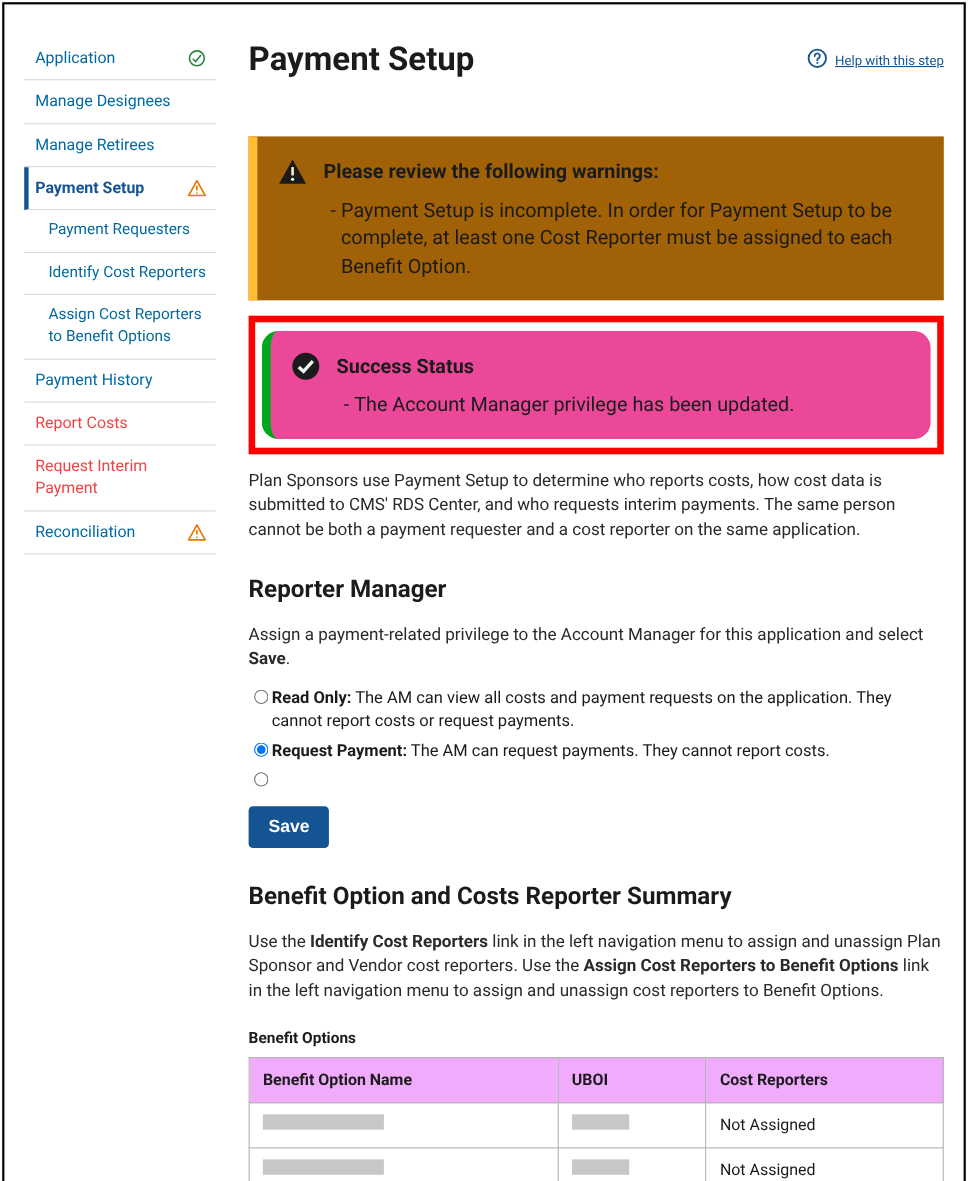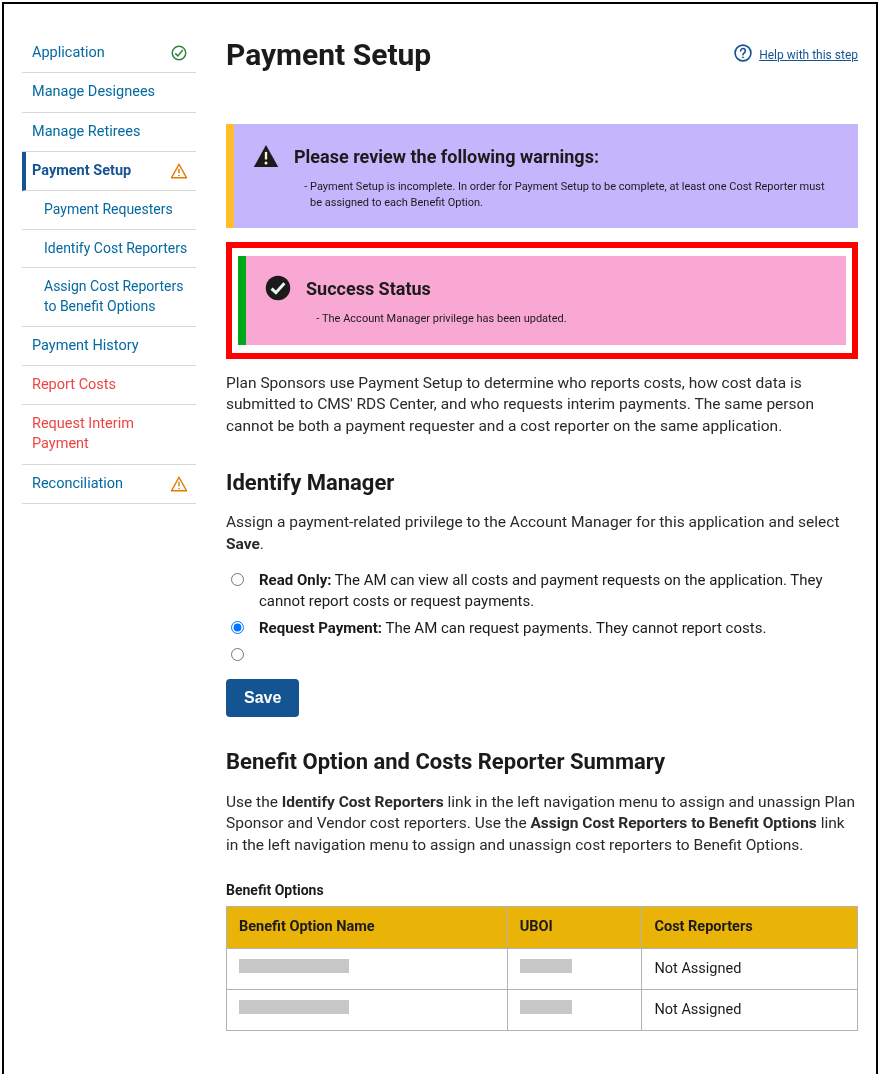--- a/index.html
+++ b/index.html
@@ -77,50 +77,51 @@
   }
   .alert {
     border-left: 8px solid;
     padding: 18px 22px 18px 18px;
     margin-bottom: 14px;
     display: flex;
     gap: 14px;
     align-items: flex-start;
   }
   .alert.warning {
-    background: #c4b5fd;
+    background: #a16207;
     border-left-color: #ffbe2e;
   }
   .alert.success {
-    background: #f9a8d4;
+    background: #ec4899;
     border-left-color: #00a91c;
+    border-radius: 15px;
   }
   .alert-body .alert-title {
     font-size: 18px;
     font-weight: 700;
     margin: 2px 0 10px 0;
   }
   .alert-body ul {
     margin: 0;
     padding-left: 16px;
-    font-size: 11px;
+    font-size: 18px;
   }
   .alert-body ul li::marker { content: "- "; }
   .alert-icon svg { display: block; }
   .highlight-box {
     border: 6px solid #ff0000;
     padding: 8px 6px;
   }
   p { margin: 0 0 14px 0; font-size: 15.5px; color: #2a2a2a; }
   h2 { font-size: 22px; font-weight: 700; margin: 30px 0 14px 0; }
   .radio-group { margin: 4px 0 18px 0; }
   .radio-row {
     display: flex;
     align-items: flex-start;
-    gap: 12px;
+    gap: 0;
     margin-bottom: 6px;
     font-size: 15px;
   }
   .radio-row input[type=radio] { margin-top: 3px; }
   .radio-label b { font-weight: 700; }
   .btn-primary {
     background: #155493;
     color: #fff;
     border: none;
     padding: 10px 18px;
@@ -138,21 +139,21 @@
     width: 100%;
     border-collapse: collapse;
     font-size: 14.5px;
   }
   th, td {
     border: 1px solid #b3b3b3;
     padding: 10px 12px;
     text-align: left;
   }
   th {
-    background: #eab308;
+    background: #f0abfc;
     font-weight: 700;
   }
   .redacted {
     display: inline-block;
     background: #c7c7c7;
     height: 14px;
     width: 110px;
   }
   .redacted.short { width: 52px; }
   .icon-slot { width: 18px; height: 18px; display:inline-flex; align-items:center; justify-content:center;}
@@ -262,21 +263,21 @@
             <div class="alert-title">Success Status</div>
             <ul>
               <li>The Account Manager privilege has been updated.</li>
             </ul>
           </div>
         </div>
       </div>
 
       <p style="margin-top:14px">Plan Sponsors use Payment Setup to determine who reports costs, how cost data is submitted to CMS' RDS Center, and who requests interim payments. The same person cannot be both a payment requester and a cost reporter on the same application.</p>
 
-      <h2>Identify Manager</h2>
+      <h2>Reporter Manager</h2>
       <p>
         <span>Assign a payment-related privilege to the Account Manager for this application and select </span><b>Save</b><span>.</span>
       </p>
 
       <div class="radio-group">
         <label class="radio-row">
           <input type="radio" name="priv" style="">
           <span class="radio-label"><b>Read Only:</b><span> The AM can view all costs and payment requests on the application. They cannot report costs or request payments.</span></span>
         </label>
         <label class="radio-row">

